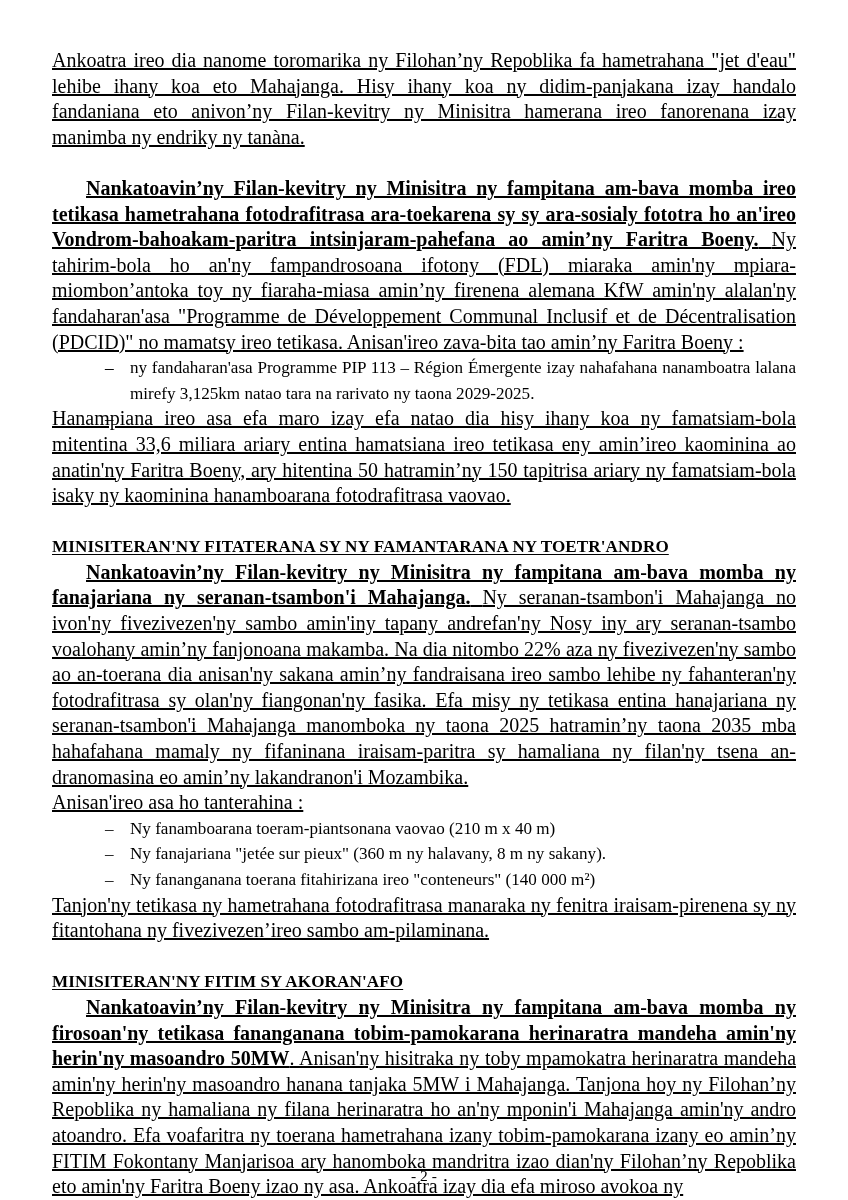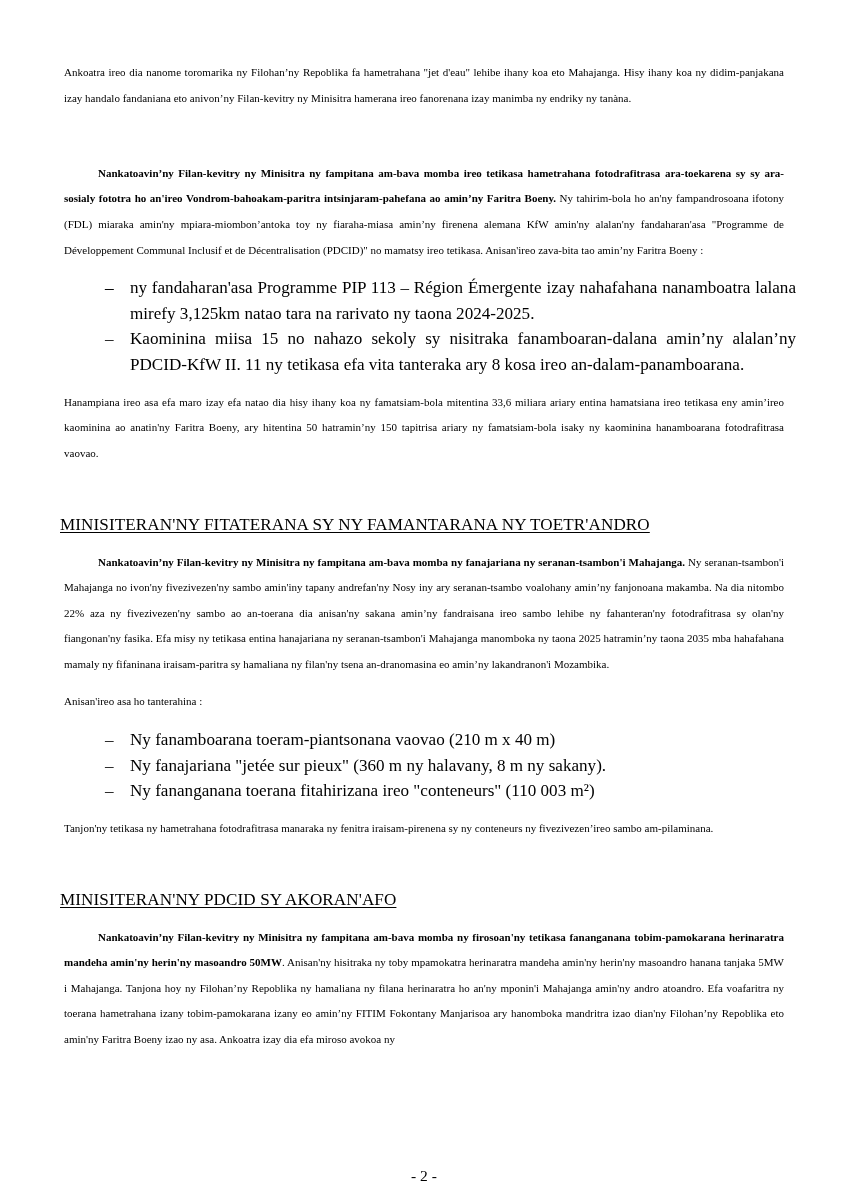--- a/index.html
+++ b/index.html
@@ -15,38 +15,39 @@
     position: relative;
     overflow: hidden;
   }
   .page {
     position: absolute;
     left: 52px;
     top: 48px;
     width: 744px;
   }
   p {
-    margin: 12px;
-    font-size: 11px;
+    margin: 0;
+    font-size: 20px;
     line-height: 25.6px;
     text-align: justify;
     text-justify: inter-word;
     hyphens: none;
+    text-decoration: underline;
   }
   .indent-first {
     text-indent: 34px;
   }
   .bold {
     font-weight: bold;
   }
   .section-heading {
-    margin: 8px;
+    margin: 0;
     font-size: 17.1px;
     line-height: 25.6px;
-    font-weight: normal;
+    font-weight: bold;
     text-decoration: underline;
     text-underline-offset: 2px;
     letter-spacing: 0.1px;
     white-space: nowrap;
   }
   ul.dash-list {
     list-style: none;
     margin: 0;
     padding: 0;
   }
@@ -84,44 +85,44 @@
 <div class="page">
 
   <p>Ankoatra ireo dia nanome toromarika ny Filohan’ny Repoblika fa hametrahana "jet d'eau" lehibe ihany koa eto Mahajanga. Hisy ihany koa ny didim-panjakana izay handalo fandaniana eto anivon’ny Filan-kevitry ny Minisitra hamerana ireo fanorenana izay manimba ny endriky ny tanàna.</p>
 
   <div class="spacer-para"></div>
 
   <p class="indent-first"><span class="bold">Nankatoavin’ny Filan-kevitry ny Minisitra ny fampitana am-bava momba ireo tetikasa hametrahana fotodrafitrasa ara-toekarena sy sy ara-sosialy fototra ho an'ireo Vondrom-bahoakam-paritra intsinjaram-pahefana ao amin’ny Faritra Boeny.</span> <span>Ny tahirim-bola ho an'ny fampandrosoana ifotony (FDL) miaraka amin'ny mpiara-miombon’antoka toy ny fiaraha-miasa amin’ny firenena alemana KfW amin'ny alalan'ny fandaharan'asa "Programme de Développement Communal Inclusif et de Décentralisation (PDCID)" no mamatsy ireo tetikasa. Anisan'ireo zava-bita tao amin’ny Faritra Boeny :</span></p>
 
   <ul class="dash-list">
     <li><span class="dash">–</span></li>
-    <li><span class="dash">–</span><span>ny fandaharan'asa Programme PIP 113 – Région Émergente izay nahafahana nanamboatra lalana mirefy 3,125km natao tara na rarivato ny taona 2024-2025.</span></li>
-    <li><span class="dash">–</span><span>Kaominina miisa 15 no nahazo sekoly sy nisitraka fanamboaran-dalana amin’ny alalan’ny PDCID-KfW II. 11 ny tetikasa efa vita tanteraka ary 8 kosa ireo an-dalam-panamboarana.</span></li>
+    <li><span class="dash">–</span><span>ny fandaharan'asa Programme PIP 113 – Région Émergente izay nahafahana nanamboatra lalana mirefy 3,125km natao tara na rarivato ny taona 2029-2025.</span></li>
+    <li><span class="dash">–</span></li>
   </ul>
 
 
   <p>Hanampiana ireo asa efa maro izay efa natao dia hisy ihany koa ny famatsiam-bola mitentina 33,6 miliara ariary entina hamatsiana ireo tetikasa eny amin’ireo kaominina ao anatin'ny Faritra Boeny, ary hitentina 50 hatramin’ny 150 tapitrisa ariary ny famatsiam-bola isaky ny kaominina hanamboarana fotodrafitrasa vaovao.</p>
 
   <div class="spacer-para"></div>
 
   <div class="section-heading">MINISITERAN'NY FITATERANA SY NY FAMANTARANA NY TOETR'ANDRO</div>
 
   <p class="indent-first"><span class="bold">Nankatoavin’ny Filan-kevitry ny Minisitra ny fampitana am-bava momba ny fanajariana ny seranan-tsambon'i Mahajanga.</span> <span>Ny seranan-tsambon'i Mahajanga no ivon'ny fivezivezen'ny sambo amin'iny tapany andrefan'ny Nosy iny ary seranan-tsambo voalohany amin’ny fanjonoana makamba. Na dia nitombo 22% aza ny fivezivezen'ny sambo ao an-toerana dia anisan'ny sakana amin’ny fandraisana ireo sambo lehibe ny fahanteran'ny fotodrafitrasa sy olan'ny fiangonan'ny fasika. Efa misy ny tetikasa entina hanajariana ny seranan-tsambon'i Mahajanga manomboka ny taona 2025 hatramin’ny taona 2035 mba hahafahana mamaly ny fifaninana iraisam-paritra sy hamaliana ny filan'ny tsena an-dranomasina eo amin’ny lakandranon'i Mozambika.</span></p>
 
   <p>Anisan'ireo asa ho tanterahina :</p>
 
   <ul class="dash-list tight">
     <li><span class="dash">–</span><span>Ny fanamboarana toeram-piantsonana vaovao  (210 m x 40 m)</span></li>
     <li><span class="dash">–</span><span>Ny fanajariana "jetée sur pieux" (360 m ny halavany, 8 m ny sakany).</span></li>
-    <li><span class="dash">–</span><span>Ny fananganana toerana fitahirizana ireo "conteneurs"  (110 003 m²)</span></li>
+    <li><span class="dash">–</span><span>Ny fananganana toerana fitahirizana ireo "conteneurs"  (140 000 m²)</span></li>
   </ul>
 
-  <p>Tanjon'ny tetikasa ny hametrahana fotodrafitrasa manaraka ny fenitra iraisam-pirenena sy ny conteneurs ny fivezivezen’ireo sambo am-pilaminana.</p>
+  <p>Tanjon'ny tetikasa ny hametrahana fotodrafitrasa manaraka ny fenitra iraisam-pirenena sy ny fitantohana ny fivezivezen’ireo sambo am-pilaminana.</p>
 
   <div class="spacer-para"></div>
 
-  <div class="section-heading">MINISITERAN'NY PDCID SY AKORAN'AFO</div>
+  <div class="section-heading">MINISITERAN'NY FITIM SY AKORAN'AFO</div>
 
   <p class="indent-first"><span class="bold"><span>Nankatoavin’ny Filan-kevitry ny Minisitra ny fampitana am-bava momba ny firosoan'ny tetikasa fananganana tobim-pamokarana herinaratra mandeha amin'ny herin'ny masoandro 50MW</span></span>. <span>Anisan'ny hisitraka ny toby mpamokatra herinaratra mandeha amin'ny herin'ny masoandro hanana tanjaka 5MW i Mahajanga. Tanjona hoy ny Filohan’ny Repoblika ny hamaliana ny filana herinaratra ho an'ny mponin'i Mahajanga amin'ny andro atoandro. Efa voafaritra ny toerana hametrahana izany tobim-pamokarana izany eo amin’ny FITIM Fokontany Manjarisoa ary hanomboka mandritra izao dian'ny Filohan’ny Repoblika eto amin'ny Faritra Boeny izao ny asa. Ankoatra izay dia efa miroso avokoa ny</span></p>
 
 </div>
 
 <div class="footer">- 2 -</div>
 
 </body></html>

